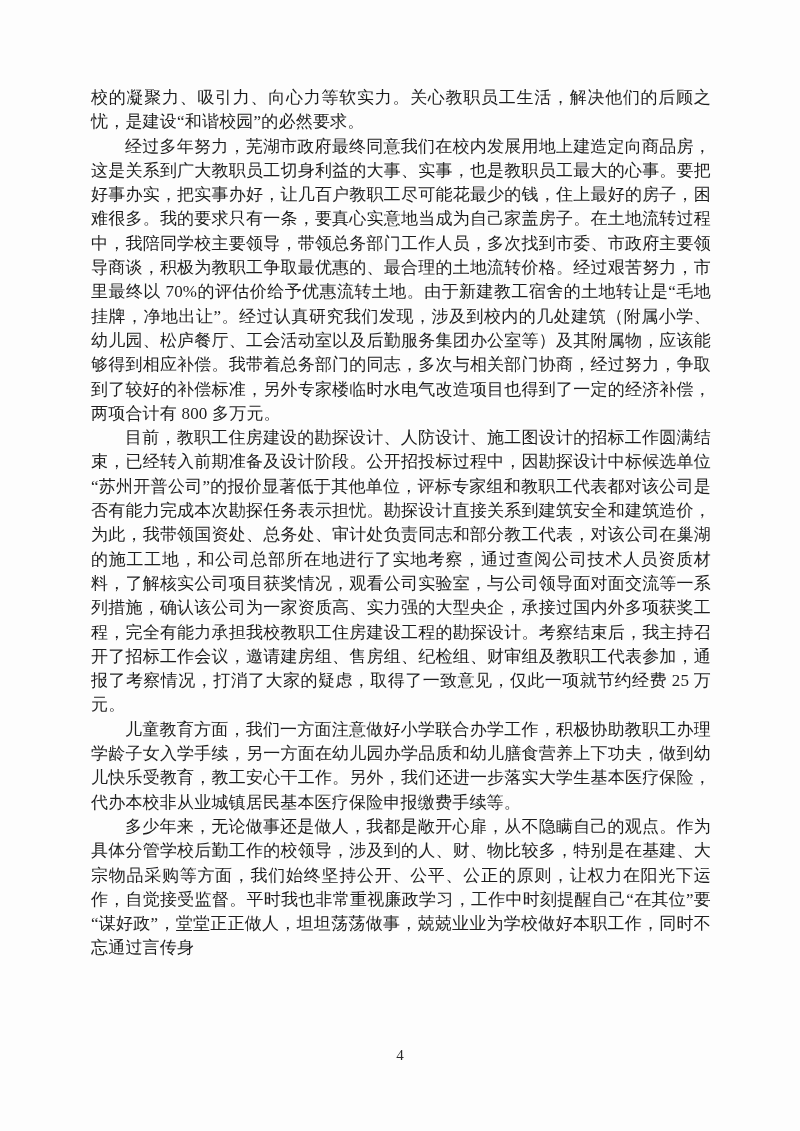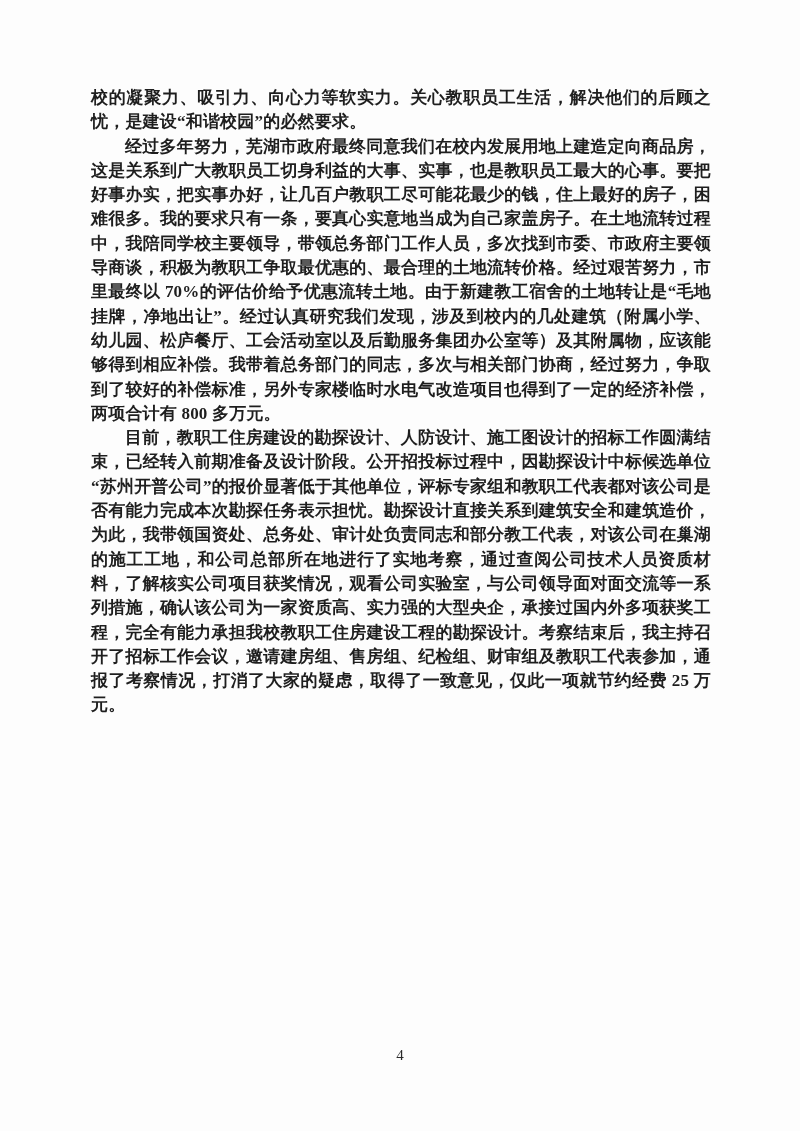--- a/index.html
+++ b/index.html
@@ -18,21 +18,20 @@
   .text-block {
     position: absolute;
     left: 91px;
     top: 86px;
     width: 620px;
     font-size: 17px;
     line-height: 24.3px;
     color: #1e1e1e;
     text-align: justify;
     letter-spacing: 0.2px;
-    font-weight: bold;
   }
   .para {
     margin: 0;
     padding: 0;
     text-indent: 2em;
   }
   .para.flush {
     text-indent: 0;
   }
   .page-footer {
@@ -49,17 +48,19 @@
   }
 </style>
 </head>
 <body>
 
 <div class="page">
   <div class="text-block">
     <p class="para flush">校的凝聚力、吸引力、向心力等软实力。关心教职员工生活，解决他们的后顾之忧，是建设“和谐校园”的必然要求。</p>
     <p class="para">经过多年努力，芜湖市政府最终同意我们在校内发展用地上建造定向商品房，这是关系到广大教职员工切身利益的大事、实事，也是教职员工最大的心事。要把好事办实，把实事办好，让几百户教职工尽可能花最少的钱，住上最好的房子，困难很多。我的要求只有一条，要真心实意地当成为自己家盖房子。在土地流转过程中，我陪同学校主要领导，带领总务部门工作人员，多次找到市委、市政府主要领导商谈，积极为教职工争取最优惠的、最合理的土地流转价格。经过艰苦努力，市里最终以 70%的评估价给予优惠流转土地。由于新建教工宿舍的土地转让是“毛地挂牌，净地出让”。经过认真研究我们发现，涉及到校内的几处建筑（附属小学、幼儿园、松庐餐厅、工会活动室以及后勤服务集团办公室等）及其附属物，应该能够得到相应补偿。我带着总务部门的同志，多次与相关部门协商，经过努力，争取到了较好的补偿标准，另外专家楼临时水电气改造项目也得到了一定的经济补偿，两项合计有 800 多万元。</p>
     <p class="para">目前，教职工住房建设的勘探设计、人防设计、施工图设计的招标工作圆满结束，已经转入前期准备及设计阶段。公开招投标过程中，因勘探设计中标候选单位“苏州开普公司”的报价显著低于其他单位，评标专家组和教职工代表都对该公司是否有能力完成本次勘探任务表示担忧。勘探设计直接关系到建筑安全和建筑造价，为此，我带领国资处、总务处、审计处负责同志和部分教工代表，对该公司在巢湖的施工工地，和公司总部所在地进行了实地考察，通过查阅公司技术人员资质材料，了解核实公司项目获奖情况，观看公司实验室，与公司领导面对面交流等一系列措施，确认该公司为一家资质高、实力强的大型央企，承接过国内外多项获奖工程，完全有能力承担我校教职工住房建设工程的勘探设计。考察结束后，我主持召开了招标工作会议，邀请建房组、售房组、纪检组、财审组及教职工代表参加，通报了考察情况，打消了大家的疑虑，取得了一致意见，仅此一项就节约经费 25 万元。</p>
+    <p class="para">儿童教育方面，我们一方面注意做好小学联合办学工作，积极协助教职工办理学龄子女入学手续，另一方面在幼儿园办学品质和幼儿膳食营养上下功夫，做到幼儿快乐受教育，教工安心干工作。另外，我们还进一步落实大学生基本医疗保险，代办本校非从业城镇居民基本医疗保险申报缴费手续等。</p>
+    <p class="para">多少年来，无论做事还是做人，我都是敞开心扉，从不隐瞒自己的观点。作为具体分管学校后勤工作的校领导，涉及到的人、财、物比较多，特别是在基建、大宗物品采购等方面，我们始终坚持公开、公平、公正的原则，让权力在阳光下运作，自觉接受监督。平时我也非常重视廉政学习，工作中时刻提醒自己“在其位”要“谋好政”，堂堂正正做人，坦坦荡荡做事，兢兢业业为学校做好本职工作，同时不忘通过言传身</p>
   </div>
   <div class="page-footer">
     <span class="page-number">4</span>
   </div>
 </div>
 
 </body></html>

